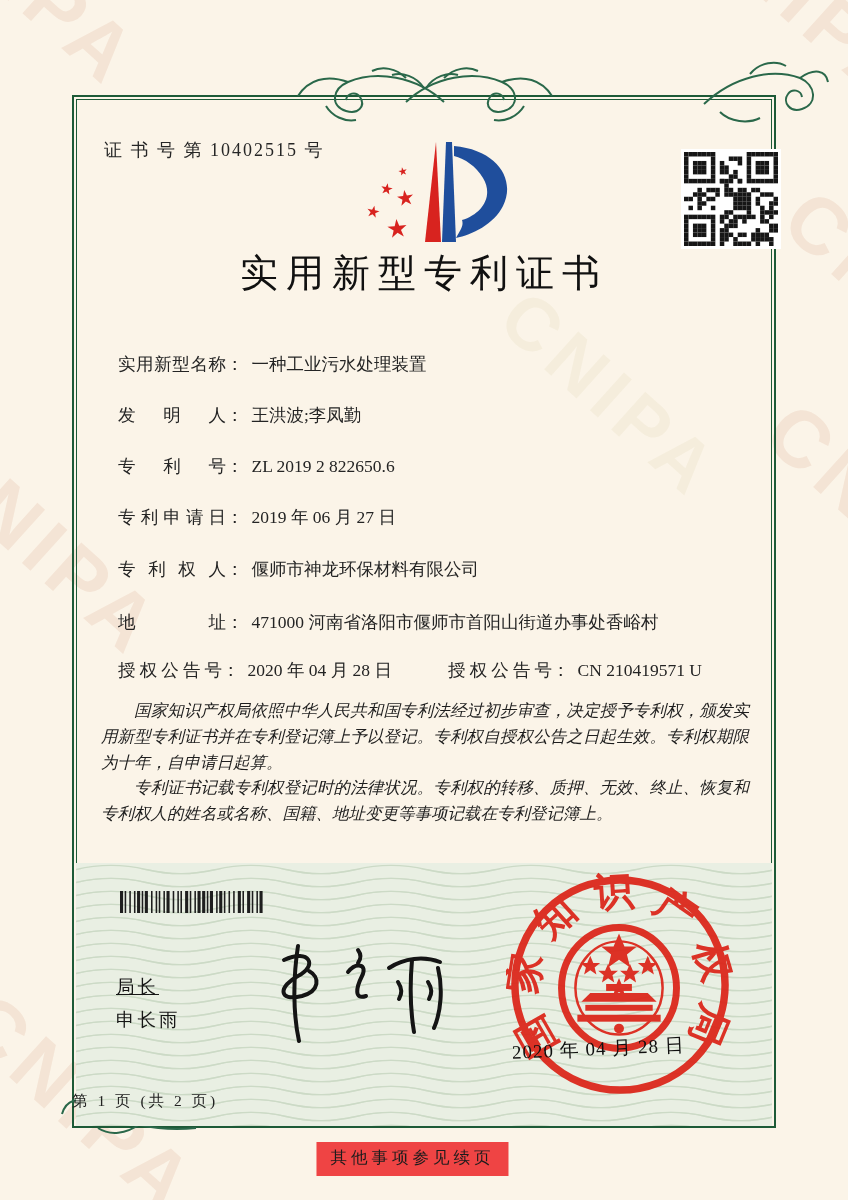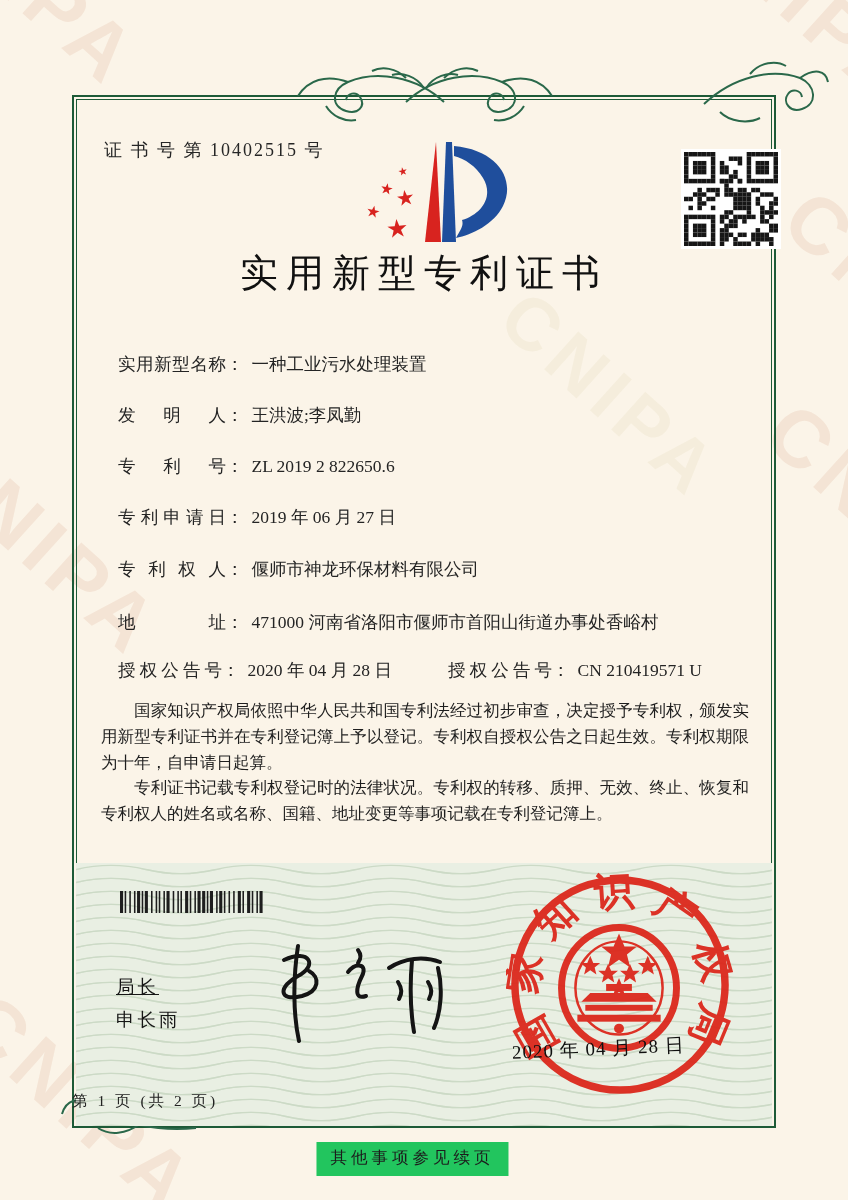--- a/index.html
+++ b/index.html
@@ -20,33 +20,33 @@
   .qr{position:absolute;left:681px;top:149px;width:100px;height:100px;background:#fff;padding:3px;box-sizing:border-box;}
   .title{position:absolute;left:72px;top:248px;width:704px;text-align:center;font-size:38px;font-weight:normal;
          letter-spacing:8px;color:#111;}
   
   .field{position:absolute;left:118px;font-size:17.5px;color:#242424;white-space:nowrap;}
   .lbl{display:inline-block;width:108px;text-align:justify;text-align-last:justify;}
   .lbl5{display:inline-block;width:104px;text-align:justify;text-align-last:justify;}
   .val{margin-left:8px;}
   
   .body-text{position:absolute;left:101px;top:698px;width:648px;font-size:16.5px;line-height:25.8px;
-             text-align:justify;color:#1e1e1e;}
+             text-align:justify;color:#1e1e1e;font-style:italic;}
   .body-text p{margin:0;text-indent:2em;}
   
   .band{position:absolute;left:76px;top:863px;width:696px;height:263px;}
   .barcode{position:absolute;left:120px;top:891px;width:218px;height:22px;}
   .signer{position:absolute;left:116px;font-size:18.5px;letter-spacing:3px;color:#151515;}
   .signature{position:absolute;left:252px;top:938px;width:205px;height:108px;}
   .seal{position:absolute;left:506px;top:871px;width:228px;height:228px;opacity:.93;}
   .seal-date{position:absolute;left:512px;top:1036px;font-size:19px;letter-spacing:1px;color:#101010;
              transform:rotate(-2.5deg);white-space:nowrap;}
   .page-info{position:absolute;left:72px;top:1091px;width:704px;text-align:left;font-size:15.5px;
              letter-spacing:3px;color:#222;}
-  .footer-note{position:absolute;left:50%;top:1142px;transform:translateX(-56%);background:#22c55e;
+  .footer-note{position:absolute;left:50%;top:1142px;transform:translateX(-56%);background:#ef4444;
                padding:5px 14px 7px;font-size:16.5px;letter-spacing:4px;color:#1c1c1c;}
 </style>
 </head>
 <body>
 
 <div class="page">
 
   <div class="wm wm-out" style="left:-120px;top:-70px;">CNIPA</div>
   <div class="wm wm-out" style="left:660px;top:-48px;">CNIPA</div>
   <div class="wm wm-out" style="left:760px;top:255px;">CNIPA</div>

